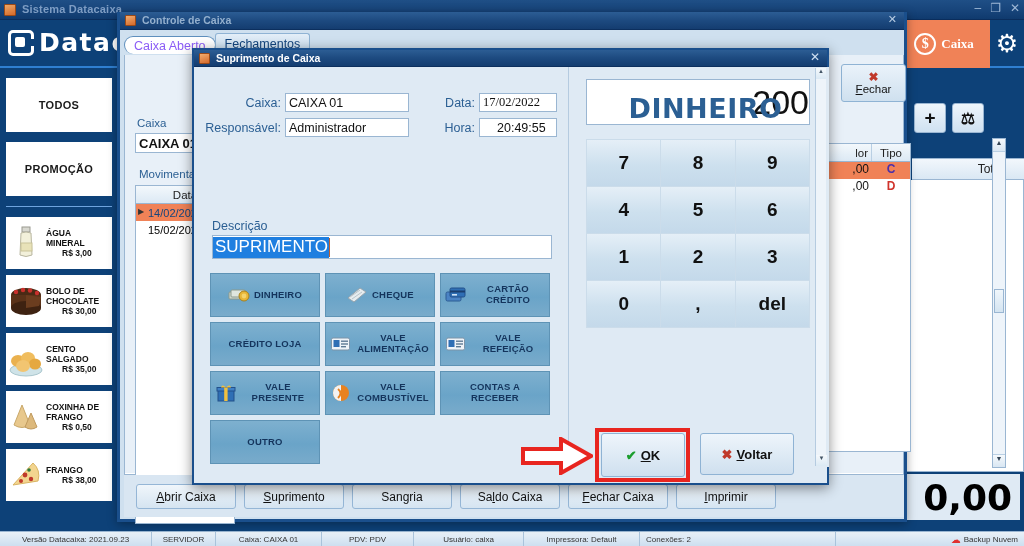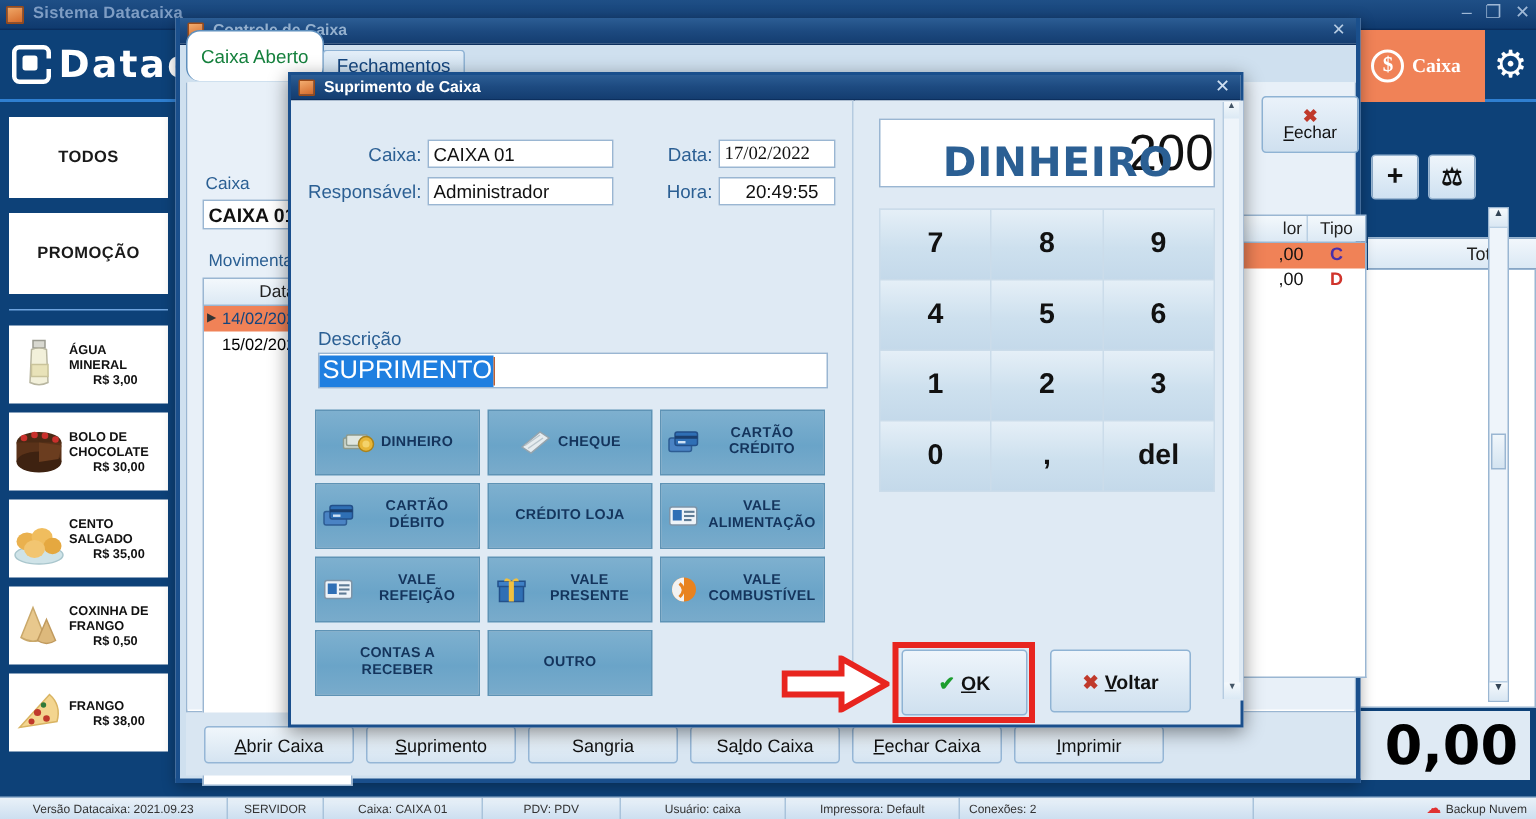--- a/index.html
+++ b/index.html
@@ -157,21 +157,21 @@
   }
   .cc-close { position:absolute; right:7px; top:1px; color:#b8cde3; font-size:11px; }
 
   .cc-tabs { position:absolute; left:4px; top:20px; display:flex; align-items:flex-end; height:22px; }
   .cc-tab {
     height:21px; padding:0 9px; font-size:12.5px; color:#14457e;
     display:flex; align-items:center; border:1px solid #8fb3d4; border-bottom:none;
     background: linear-gradient(180deg,#e3eef8,#c5dbed); margin-right:-1px;
     border-radius:3px 3px 0 0;
   }
-  .cc-tab.active { background:#ffffff; color:#15803d; font-weight:normal; height:34px; border-color:#5e8fbd;border-radius:9px; }
+  .cc-tab.active { background:#ffffff; color:#8b5cf6; font-weight:normal; height:18px; border-color:#5e8fbd;border-radius:9px; }
 
   .cc-body { position:absolute; left:4px; top:43px; width:780px; height:420px;
              background:#ffffff; border:1px solid #9ab6d2; border-top:none; }
   .cc-panel-bg { position:absolute; left:0; top:0; width:778px; height:418px; background:#e8f0f8; }
 
   .cc-lbl { position:absolute; font-size:11.5px; color:#2b5f93; }
   .cc-caixa-val {
     position:absolute; left:10px; top:78px; width:90px; height:20px; background:#fff;
     border:1px solid #9ab6d2; font-size:13px; font-weight:bold; color:#111;
     display:flex; align-items:center; padding-left:3px;
@@ -611,31 +611,20 @@
             <svg width="22" height="18" viewBox="0 0 22 18">
               <rect x="1" y="6" width="15" height="9" rx="1.5" fill="#4a83c4" stroke="#2d5c93"></rect>
               <rect x="5" y="2" width="15" height="9" rx="1.5" fill="#2f6fb5" stroke="#23508a"></rect>
               <rect x="5" y="4.5" width="15" height="2" fill="#1b3f6e"></rect>
               <rect x="7" y="8" width="5" height="1.6" fill="#cfe2f5"></rect>
             </svg>
           </span>
           <span class="pay-label">CARTÃO CRÉDITO</span>
         </div>
 
-        <div class="pay-btn">
-          <span class="pay-ico">
-            <svg width="22" height="18" viewBox="0 0 22 18">
-              <rect x="1" y="6" width="15" height="9" rx="1.5" fill="#4a83c4" stroke="#2d5c93"></rect>
-              <rect x="5" y="2" width="15" height="9" rx="1.5" fill="#2f6fb5" stroke="#23508a"></rect>
-              <rect x="5" y="4.5" width="15" height="2" fill="#1b3f6e"></rect>
-              <rect x="7" y="8" width="5" height="1.6" fill="#cfe2f5"></rect>
-            </svg>
-          </span>
-          <span class="pay-label">CARTÃO DÉBITO</span>
-        </div>
         <div class="pay-btn">
           <span class="pay-label">CRÉDITO LOJA</span>
         </div>
         <div class="pay-btn">
           <span class="pay-ico">
             <svg width="22" height="18" viewBox="0 0 22 18">
               <rect x="1.5" y="3" width="18" height="12" rx="1.5" fill="#eef3f8" stroke="#7d94a8"></rect>
               <rect x="3.5" y="5" width="6" height="7" fill="#2f6fb5"></rect>
               <rect x="11" y="5.5" width="7" height="1.4" fill="#5e7b95"></rect>
               <rect x="11" y="8.3" width="7" height="1.4" fill="#5e7b95"></rect>

